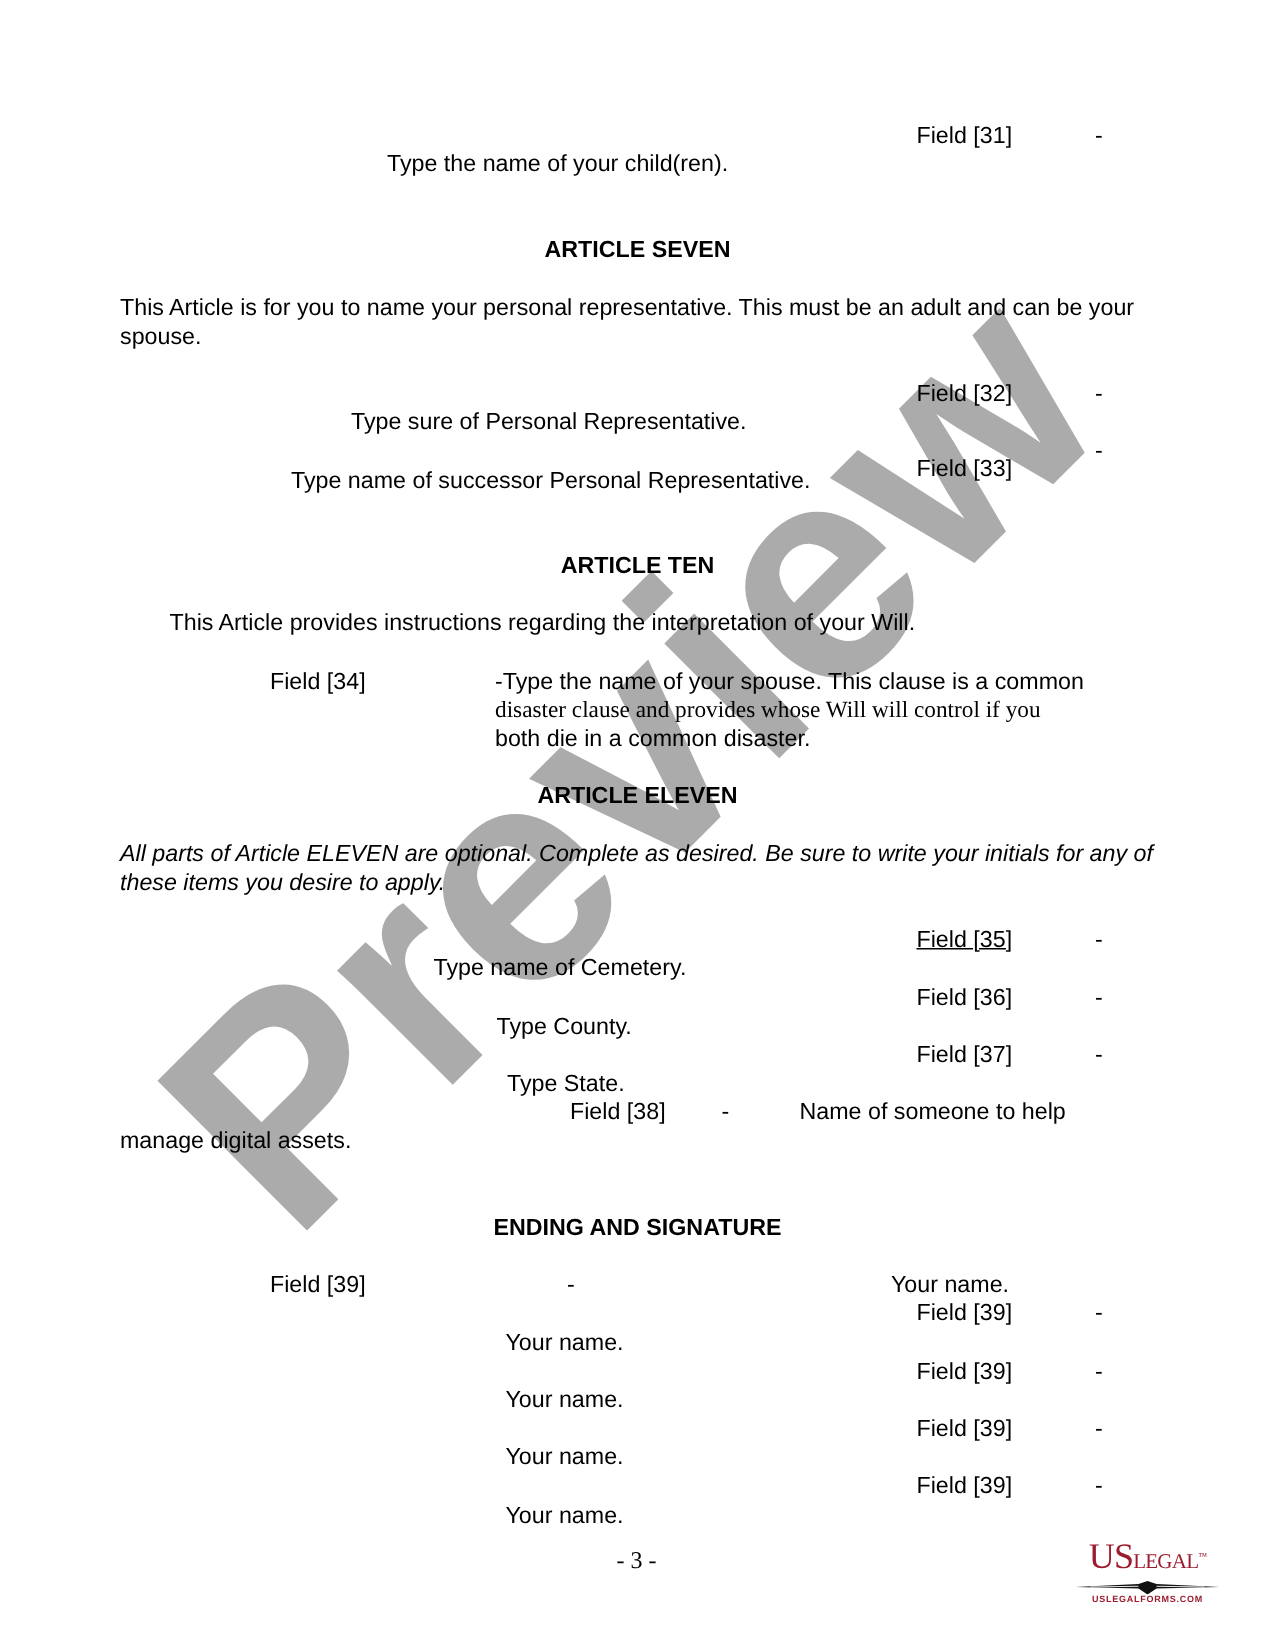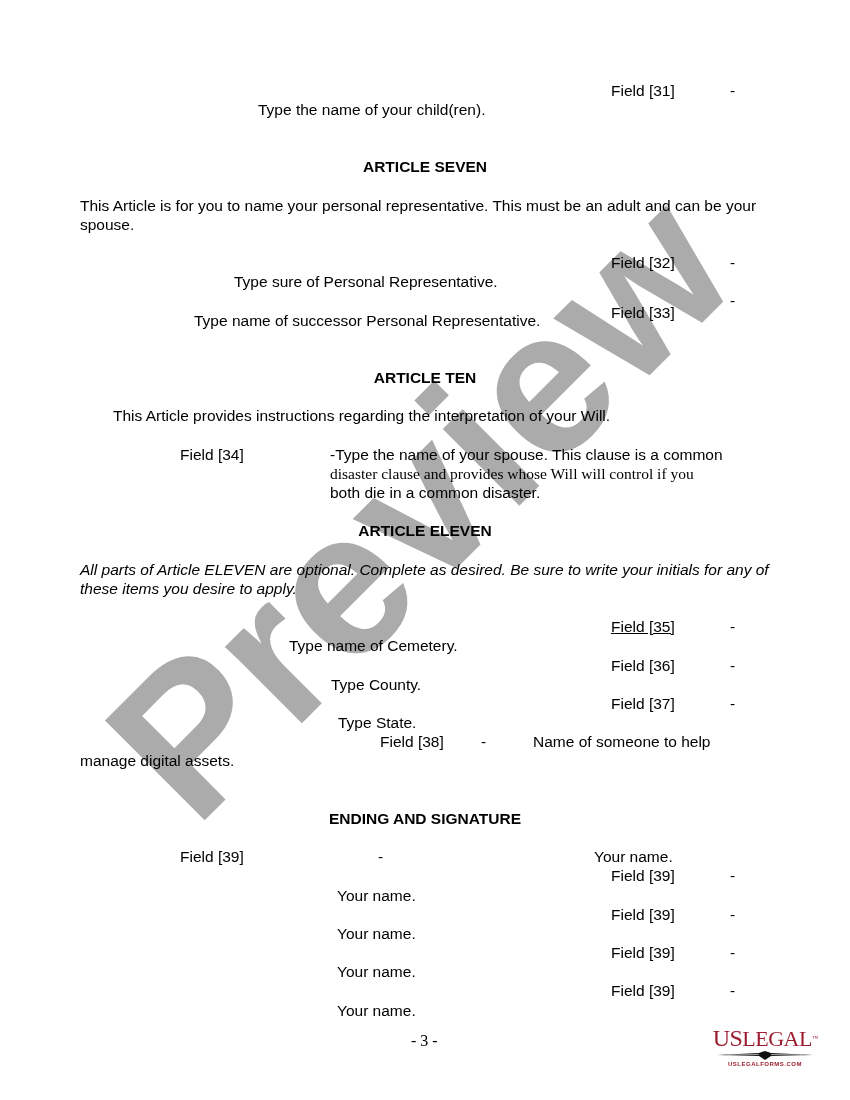--- a/index.html
+++ b/index.html
@@ -6,21 +6,21 @@
     body { width: 850px; height: 1100px; position: relative; overflow: hidden;
       font-family: "Liberation Sans", sans-serif; color: #000; font-size: 15.5px; }
     .t { position: absolute; white-space: nowrap; line-height: 19px; text-align: center; }
     .h { font-weight: bold; }
     .center { width: 850px; left: 0; text-align: center; }
     .para { position: absolute; left: 80px; width: 690px; line-height: 19px; white-space: normal; }
     .wm { position: absolute; left: 0; top: 0; width: 850px; height: 1100px; pointer-events: none; }
     .pnum { font-family: "Liberation Serif", serif; font-size: 16px; }
     .logo { position: absolute; left: 706px; top: 1026px; width: 118px; height: 44px; text-align: center; }
     .logo-main { font-family: "Liberation Serif", serif; font-size: 24px; color: #9b1c2e; letter-spacing: -0.5px; line-height: 24px; }
-    .logo-main small { font-size: 22px; }
+    .logo-main small { font-size: 14px; }
     .logo-tm { font-size: 6px; vertical-align: top; color: #9b1c2e; }
     .logo-sub { font-size: 6px; color: #9b1c2e; font-weight: bold; letter-spacing: 0.5px; margin-top: 1px; }
     .eagle { display: block; margin: 0 auto; }
   </style>
 </head>
 <body>
 
 <svg class="wm" viewBox="0 0 850 1100" xmlns="http://www.w3.org/2000/svg">
   <text x="0" y="0" transform="translate(195 830) rotate(-45)" font-family="Liberation Sans, sans-serif" font-weight="bold" font-size="205" fill="#a6a6a6" fill-opacity="0.95">Preview</text>
 </svg>

